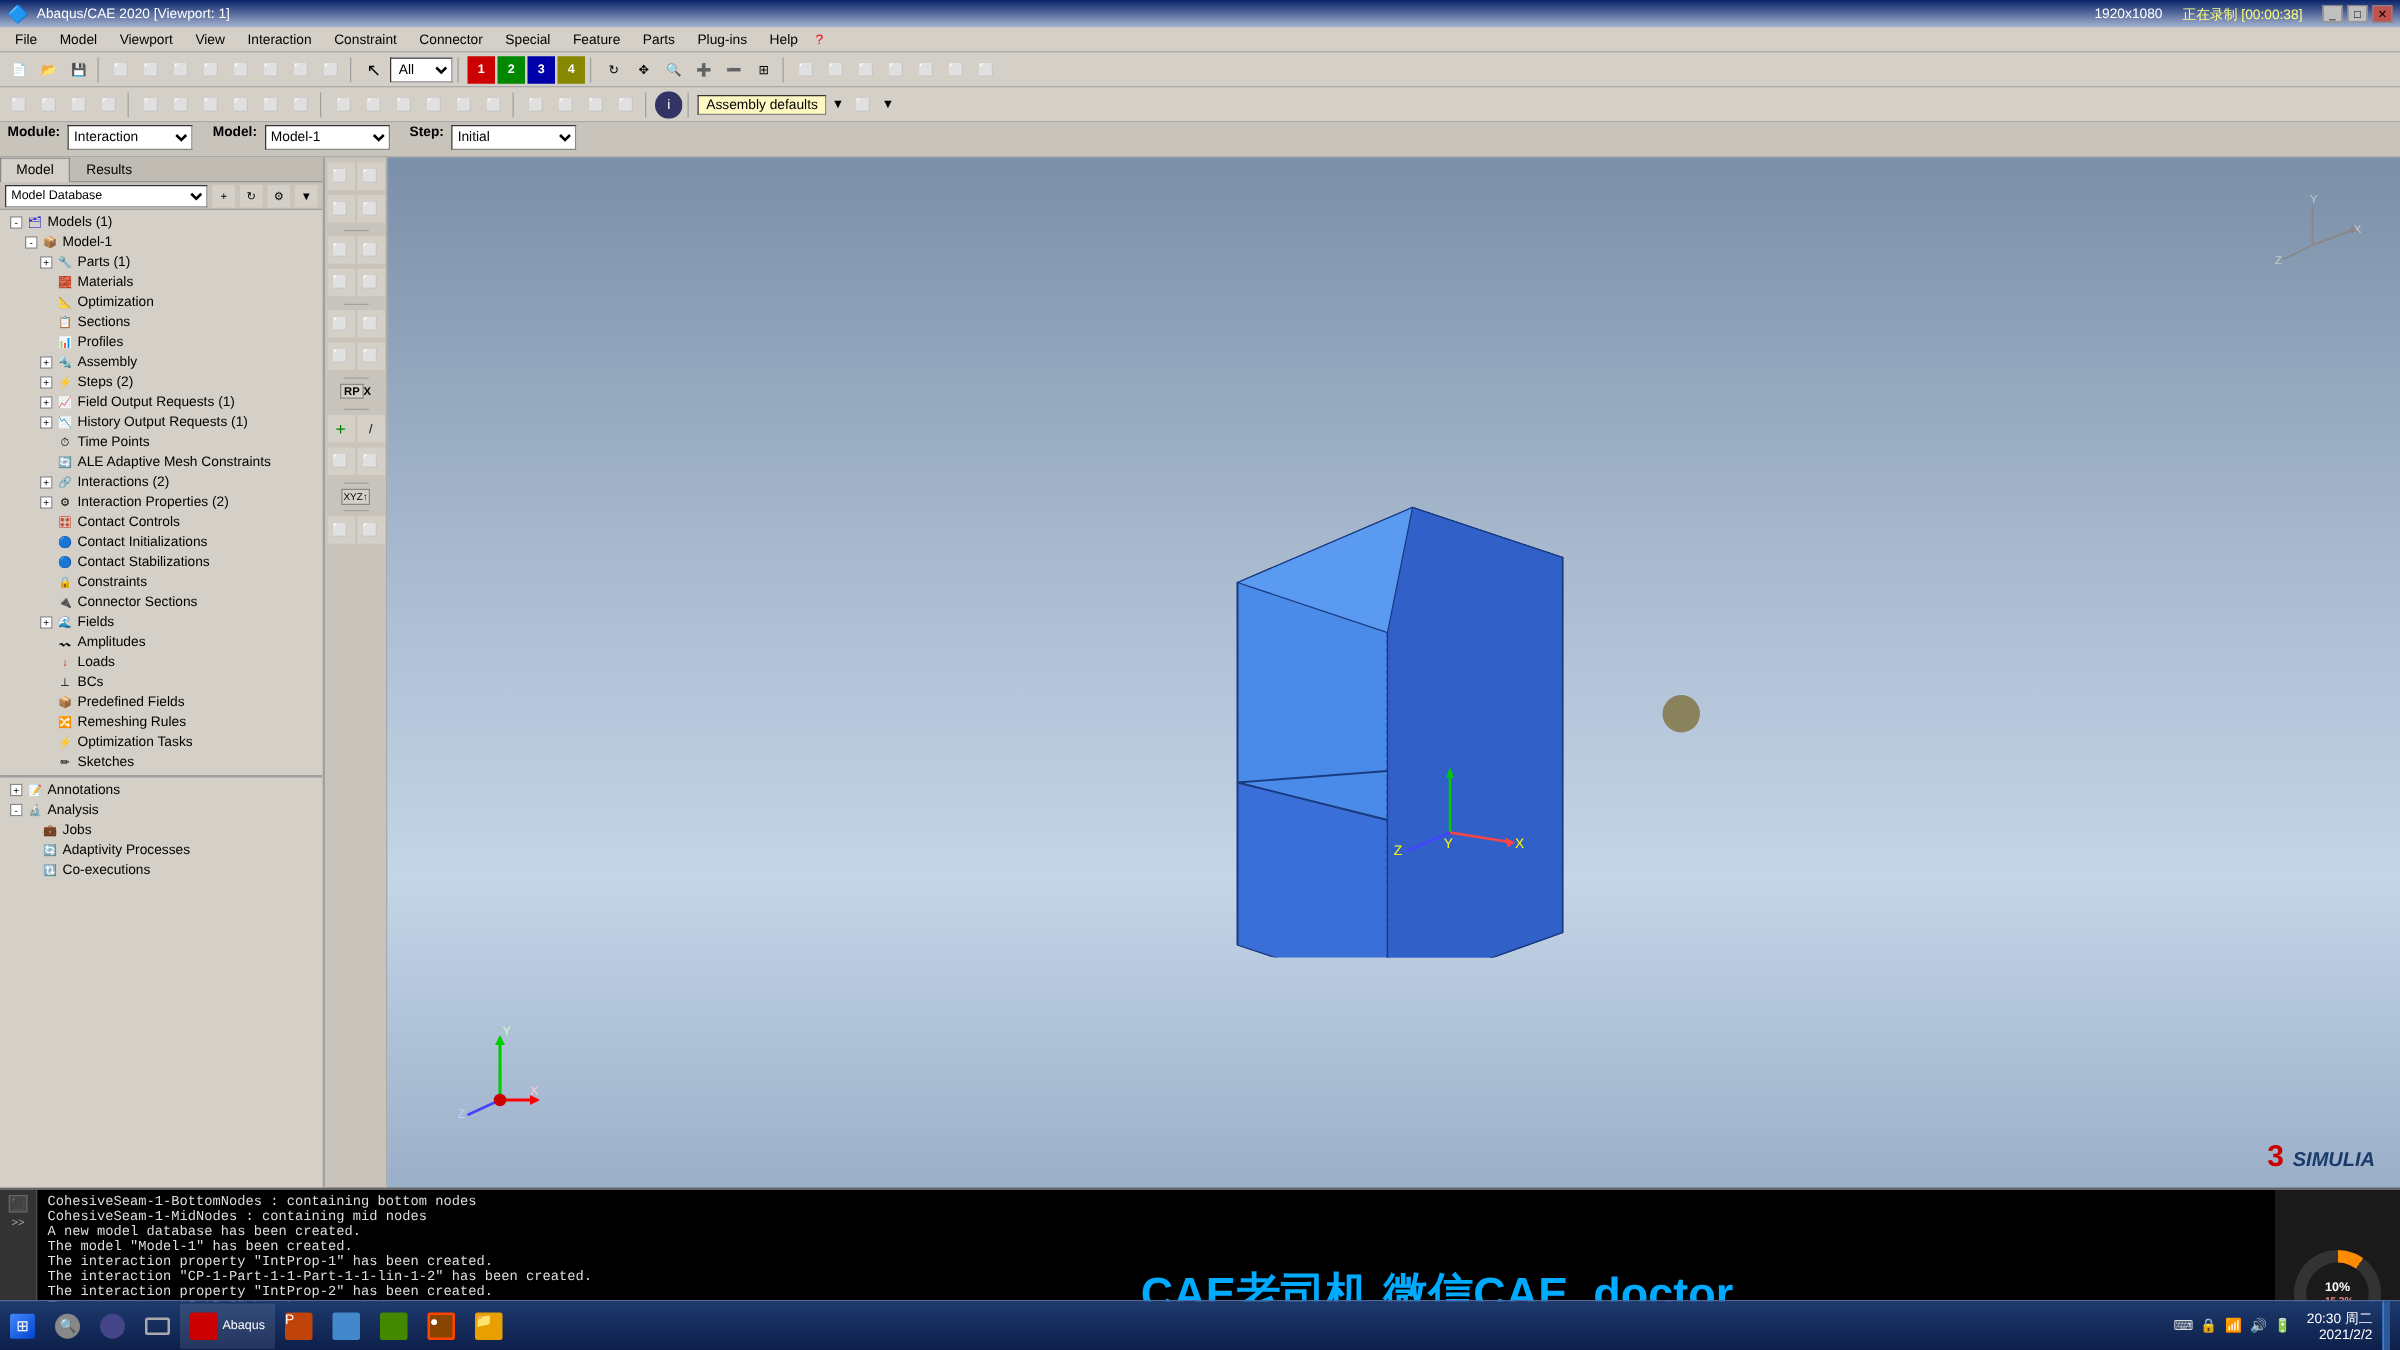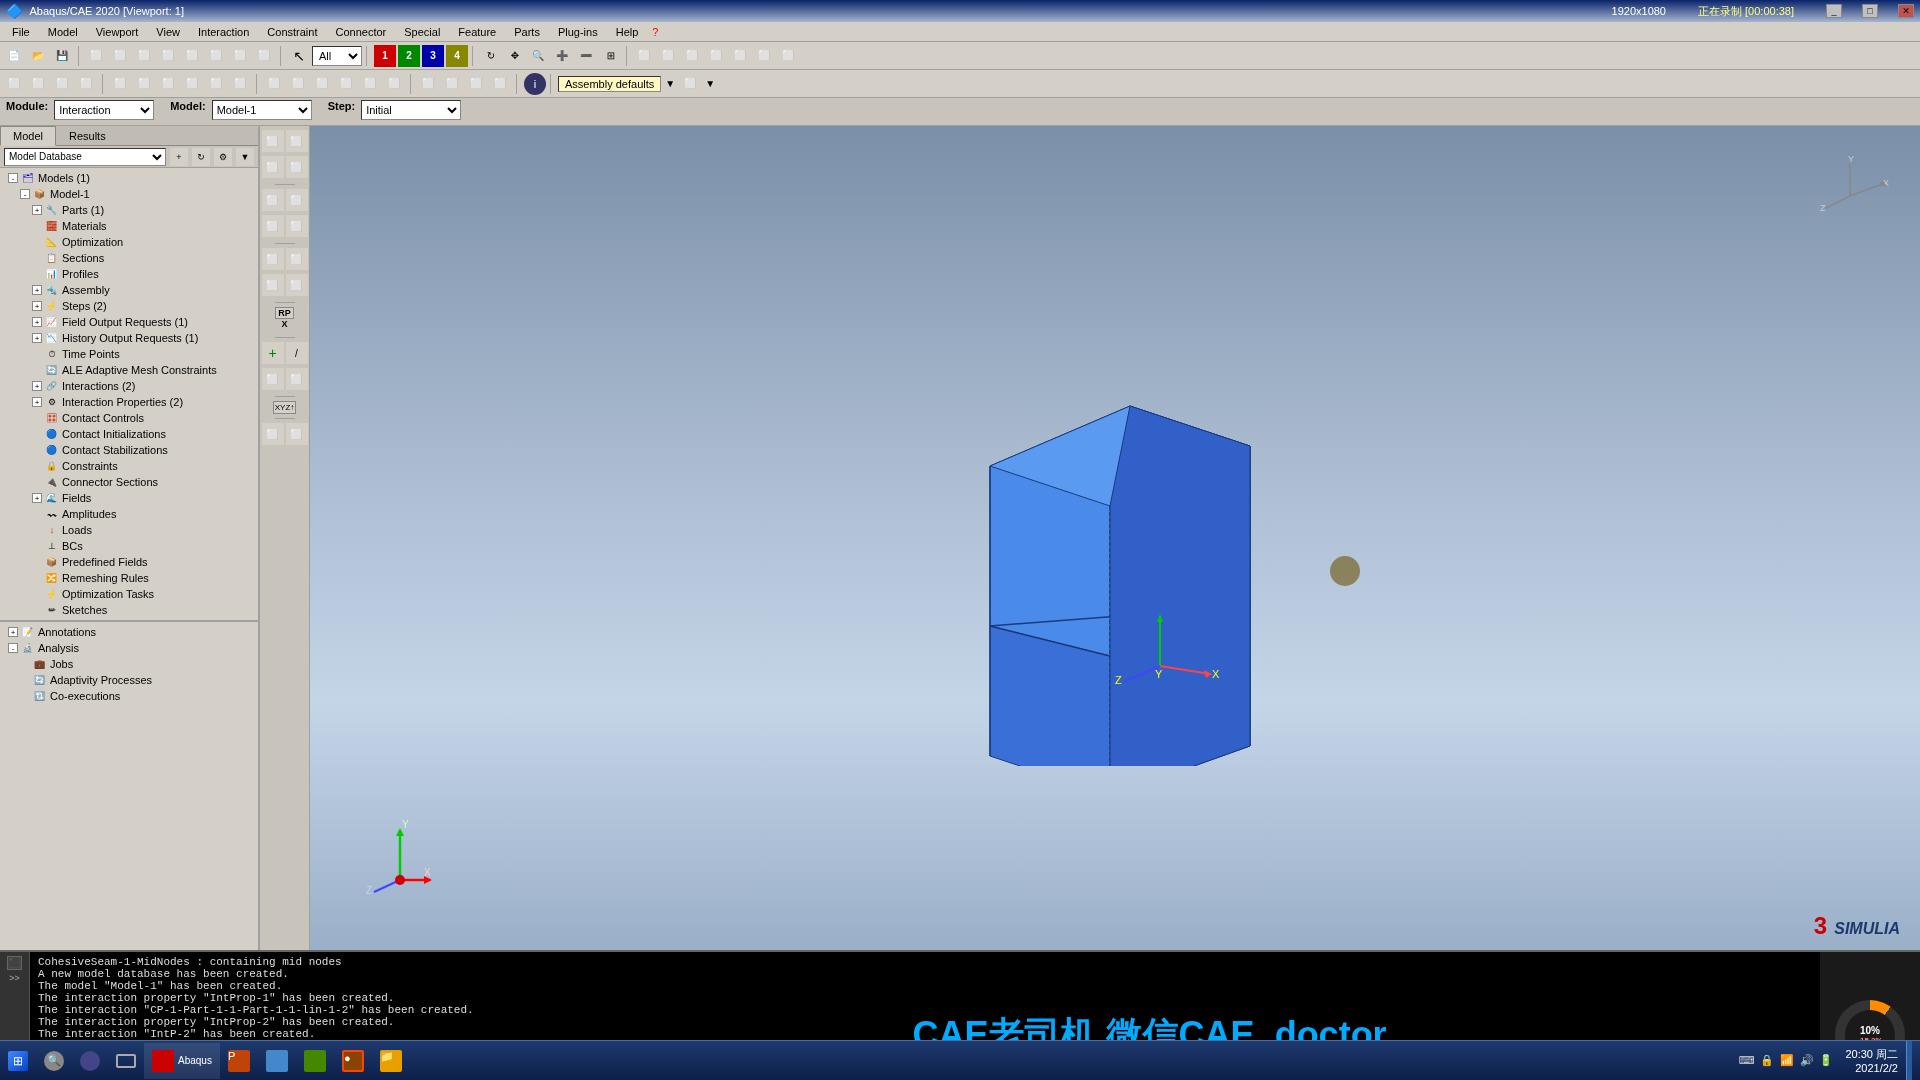--- a/index.html
+++ b/index.html
@@ -10,21 +10,21 @@
       height: 22px;
       background: linear-gradient(to bottom, #0a246a, #a6b5d0);
       display: flex;
       align-items: center;
       padding: 0 6px;
       color: white;
       font-size: 11px;
       justify-content: space-between;
     }
     #titlebar-left { display: flex; align-items: center; gap: 6px; }
-    #titlebar-right { display: flex; align-items: center; gap: 20px; }
+    #titlebar-right { display: flex; align-items: center; gap: 4px; }
     .title-btn {
       width: 16px; height: 14px;
       background: #c0c0c0;
       border: 1px solid #888;
       display: flex; align-items: center; justify-content: center;
       font-size: 9px; color: #000; cursor: pointer;
     }
     .title-btn.close { background: #c0524f; }
 
     
@@ -705,21 +705,21 @@
     <div style="display:flex; gap:2px; margin-bottom:2px;">
       <div class="vtb-btn">⬜</div>
       <div class="vtb-btn">⬜</div>
     </div>
     <div style="display:flex; gap:2px; margin-bottom:2px;">
       <div class="vtb-btn">⬜</div>
       <div class="vtb-btn">⬜</div>
     </div>
     <div class="vtb-sep"></div>
 
-    <div style="display:flex; flex-direction:column; align-items:center; margin-bottom:4px;">
+    <div style="display:flex; flex-direction:row; align-items:center; margin-bottom:4px;">
       <div style="font-size:9px; font-weight:bold; color:#000; border:1px solid #888; padding:0 2px; background:#d4d0c8;">RP</div>
       <div style="font-size:9px; font-weight:bold; color:#000;">X</div>
     </div>
     <div class="vtb-sep"></div>
     <div style="display:flex; gap:2px; margin-bottom:2px;">
       <div class="vtb-btn" style="color:green; font-size:14px;">+</div>
       <div class="vtb-btn">/</div>
     </div>
     <div style="display:flex; gap:2px; margin-bottom:2px;">
       <div class="vtb-btn">⬜</div>
@@ -800,20 +800,21 @@
   </div>
 
 </div>
 
 <div id="bottom-area">
   <div style="width:30px; background:#333; border-right:1px solid #555; display:flex; flex-direction:column; align-items:center; padding-top:4px; gap:3px;">
     <div style="color:#aaa; font-size:9px; cursor:pointer; border:1px solid #666; padding:1px; background:#444;">⬛</div>
     <div style="color:#aaa; font-size:9px; cursor:pointer;">&gt;&gt;</div>
   </div>
   <div id="message-panel">
+    <div>CohesiveSeam-1-BottomNodes : containing bottom nodes</div>
     <div>CohesiveSeam-1-MidNodes    : containing mid nodes</div>
     <div>A new model database has been created.</div>
     <div>The model "Model-1" has been created.</div>
     <div>The interaction property "IntProp-1" has been created.</div>
     <div>The interaction "CP-1-Part-1-1-Part-1-1-lin-1-2" has been created.</div>
     <div>The interaction property "IntProp-2" has been created.</div>
     <div>The interaction "IntP-2" has been created.</div>
   </div>
   <div id="progress-panel">
     <div class="progress-circle">

